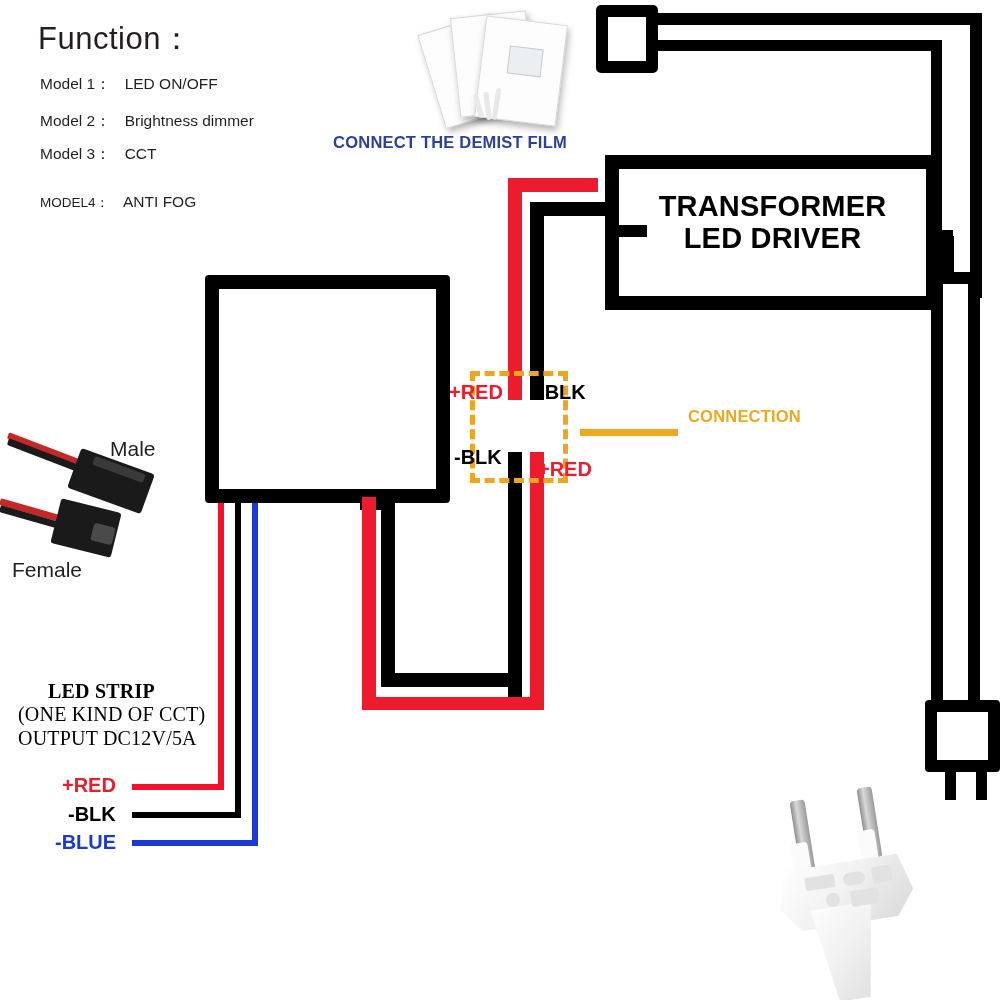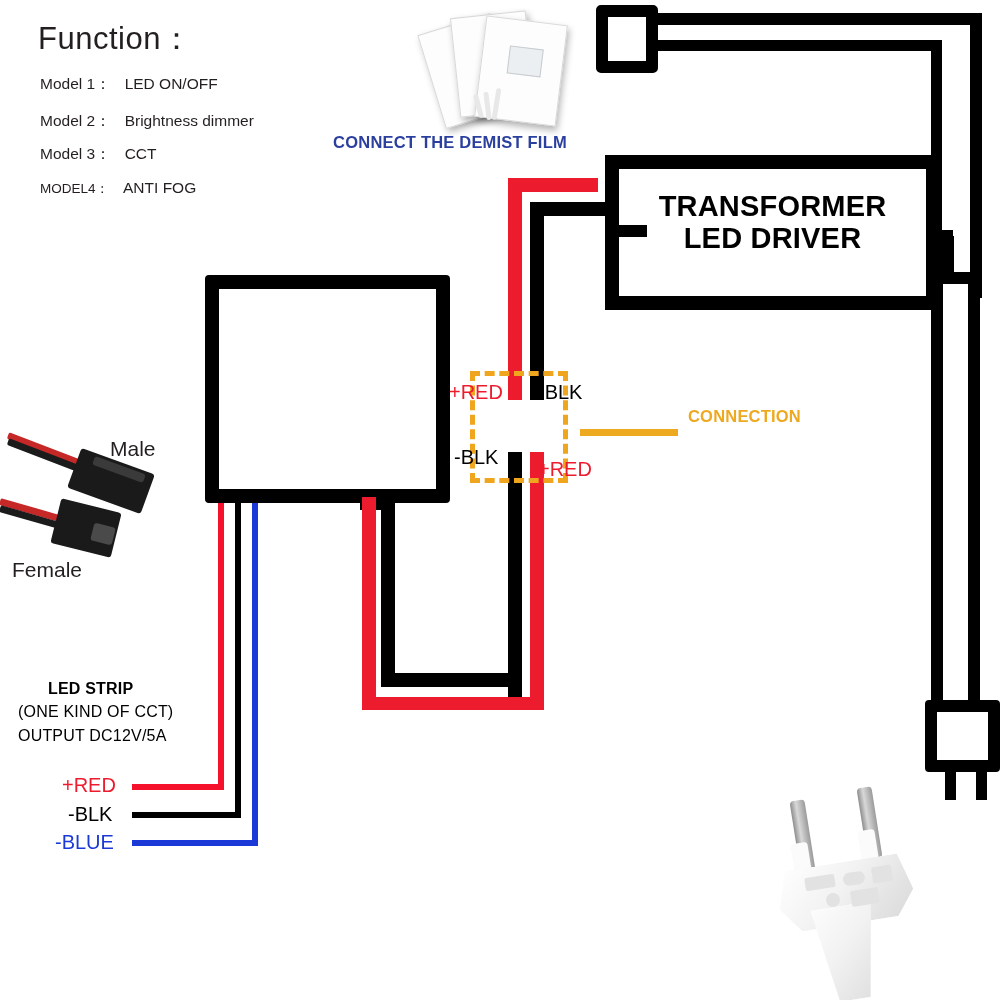--- a/index.html
+++ b/index.html
@@ -28,29 +28,29 @@
   .func-row .k{display:inline-block;}
   .func-row .v{display:inline-block;margin-left:14px;}
   .func-row.small .k{font-size:13.5px;}
 
   .demist-cap{position:absolute;left:332px;top:133px;width:236px;text-align:center;
               font-size:16.5px;color:#2B3F9E;letter-spacing:.2px;font-weight:600;}
 
   .callout-txt{position:absolute;left:688px;top:406px;width:210px;font-size:16.5px;
                color:#EDA91F;line-height:1.28;font-weight:600;letter-spacing:.2px;}
 
-  .wirelbl{position:absolute;font-size:20px;font-weight:400;white-space:nowrap;}
+  .wirelbl{position:absolute;font-size:20px;font-weight:700;white-space:nowrap;}
   .wirelbl.r{color:#ED1B2E;}
   .wirelbl.b{color:#000000;}
   .wirelbl.u{color:#1A39D6;}
 
   .conn-lbl{position:absolute;font-size:21px;color:#231f20;white-space:nowrap;}
 
-  .strip-txt{position:absolute;left:18px;font-size:16px;color:#000;font-weight:700;
-             white-space:nowrap;letter-spacing:.2px;}
+  .strip-txt{position:absolute;left:18px;font-size:20px;color:#000;font-weight:700;
+             white-space:nowrap;letter-spacing:.2px;font-family:Liberation Serif, serif;}
 
   
   .dashbox{position:absolute;border:5px dashed #F0A51E;box-sizing:border-box;}
   .calloutline{position:absolute;background:#EDA91F;}
 
   
   .film{position:absolute;background:#fdfdfd;border:1px solid #d8d8d8;
         box-shadow:2px 4px 7px rgba(0,0,0,.30);}
   .film .tag{position:absolute;background:#eceff1;border:1px solid #c7ccd0;}
   .filmwire{position:absolute;background:#e8e8e8;border-radius:3px;}
@@ -74,21 +74,21 @@
 
   <div class="func-row" style="top:74px;text-align:right;">
     <span class="k">Model 1：</span><span class="v">LED ON/OFF</span>
   </div>
   <div class="func-row" style="top:111px;">
     <span class="k">Model 2：</span><span class="v">Brightness dimmer</span>
   </div>
   <div class="func-row" style="top:144px;">
     <span class="k">Model 3：</span><span class="v">CCT</span>
   </div>
-  <div class="func-row small" style="top:179px;">
+  <div class="func-row small" style="top:193px;">
     <span class="k">MODEL4：</span><span class="v">ANTI FOG</span>
   </div>
 
   <div>
     <div class="film" style="left:430px;top:22px;width:74px;height:96px;transform:rotate(-17deg);">
       <div class="tag" style="left:46px;top:24px;width:18px;height:22px;"></div>
     </div>
     <div class="film" style="left:455px;top:14px;width:74px;height:98px;transform:rotate(-6deg);">
       <div class="tag" style="left:40px;top:22px;width:20px;height:22px;"></div>
     </div>

